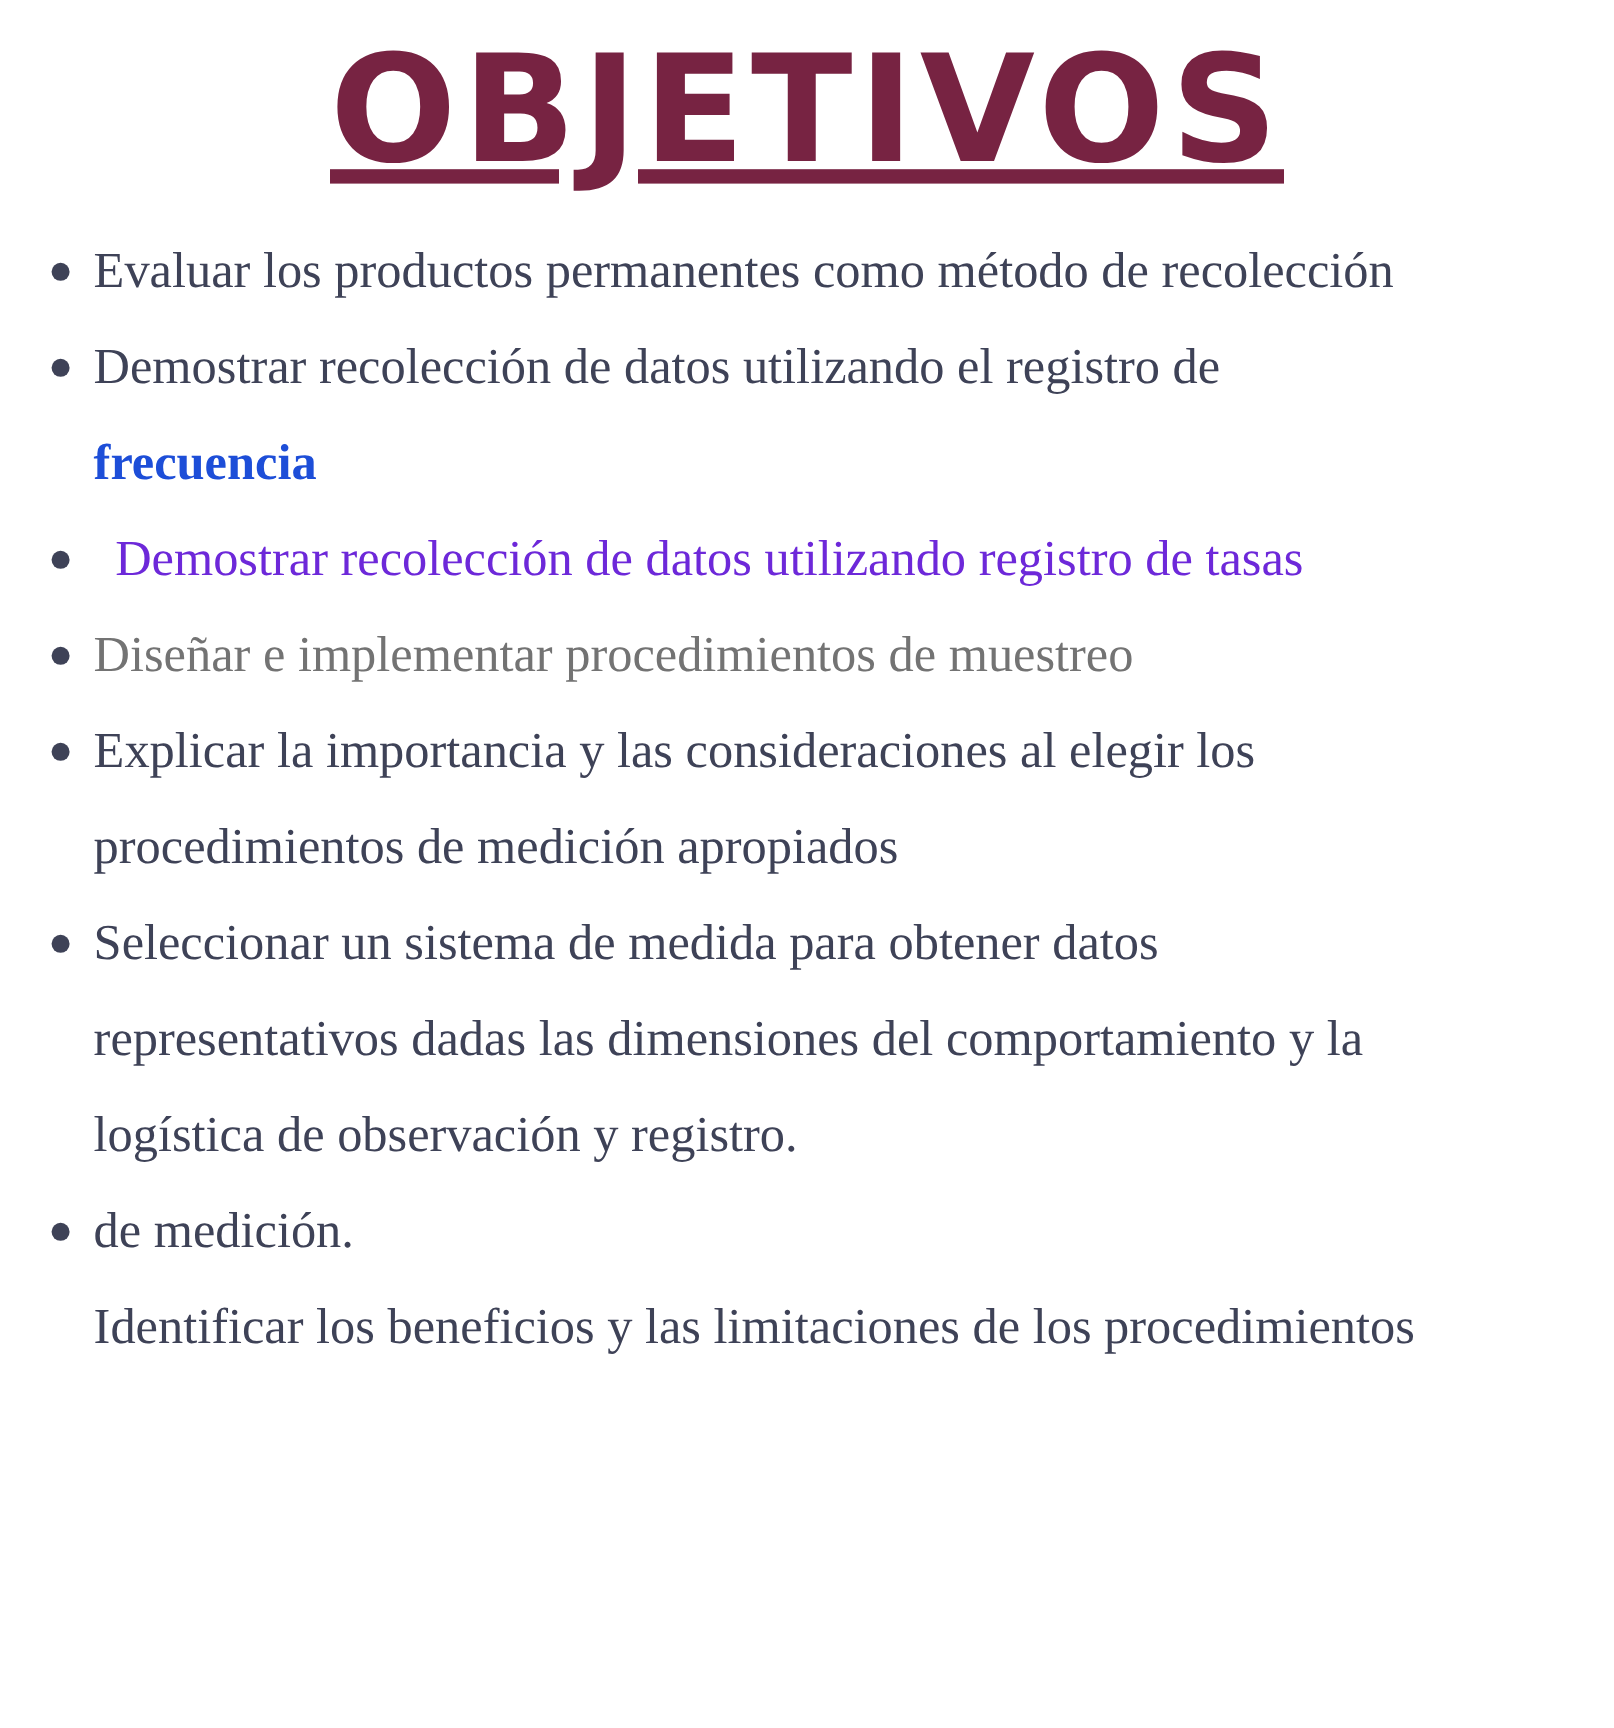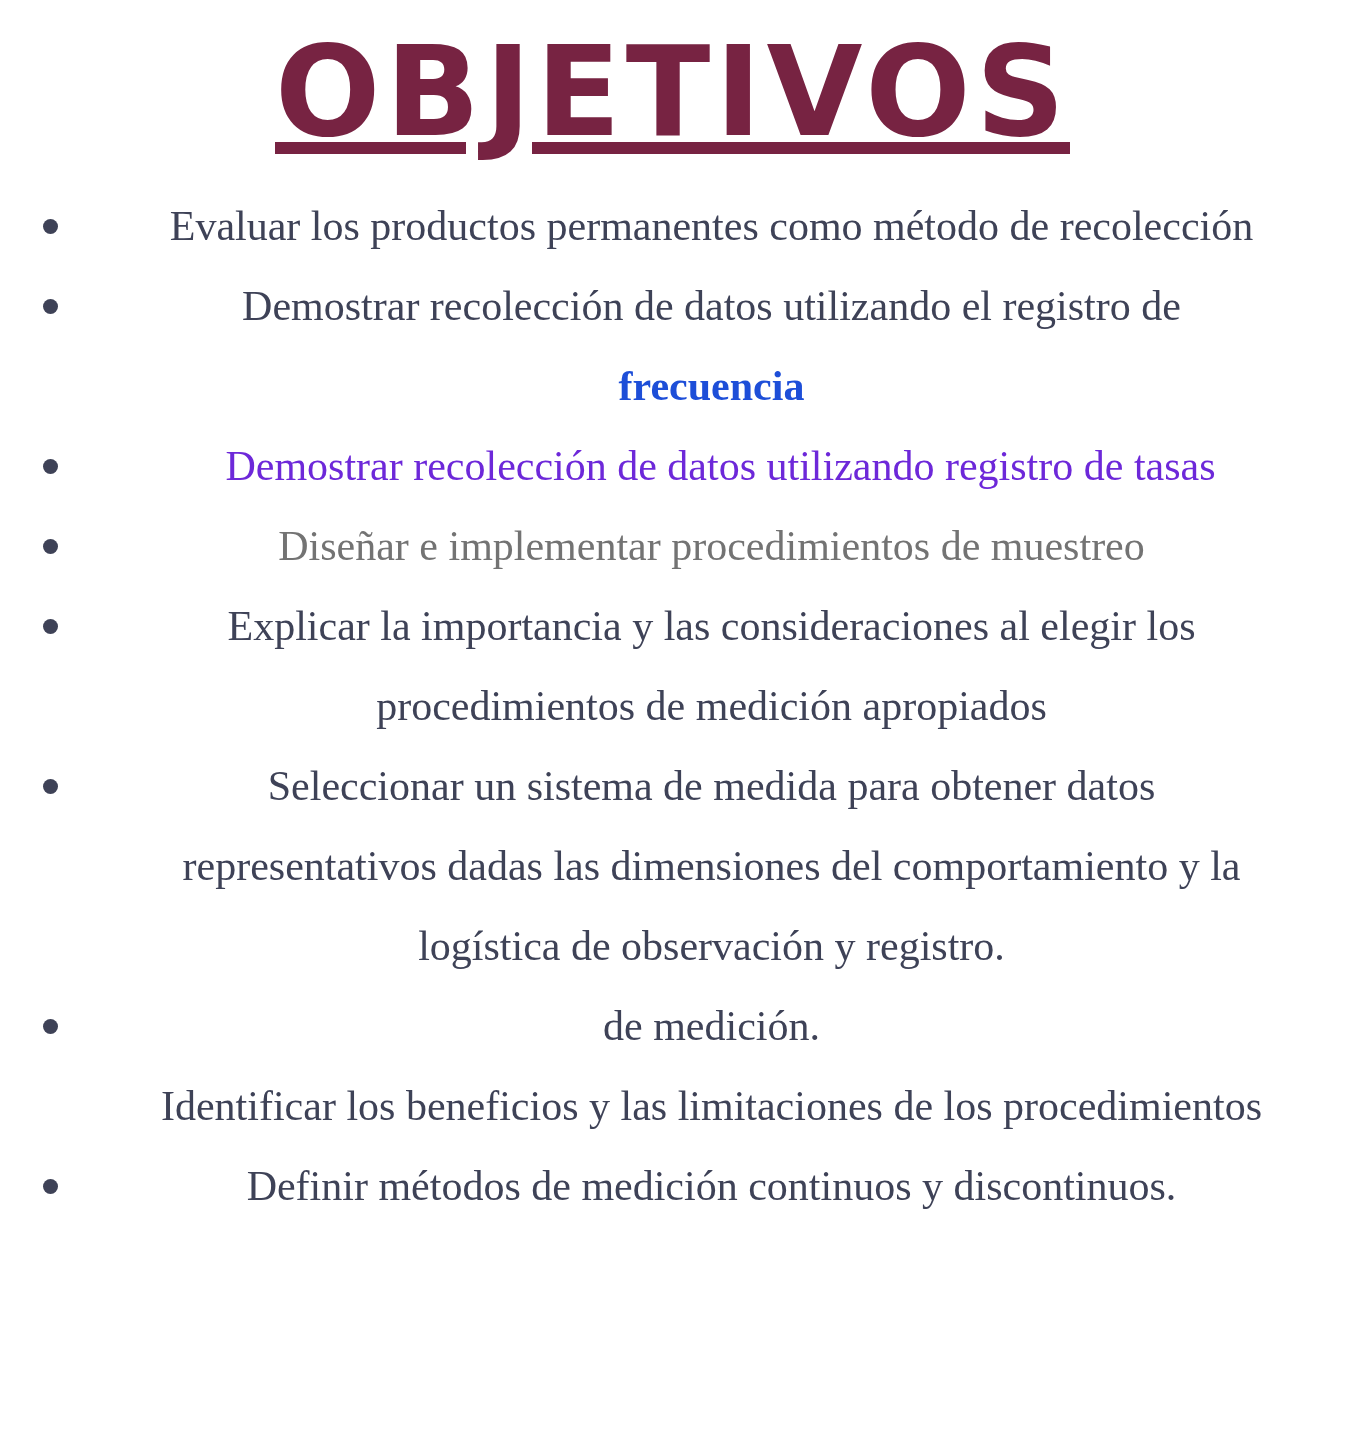--- a/index.html
+++ b/index.html
@@ -48,21 +48,20 @@
     height: 15px;
     border-radius: 50%;
     background: #3E4257;
   }
   .line {
     font-size: 42px;
     line-height: 80px;
     height: 80px;
     white-space: nowrap;
     color: #3E4257;
-    text-align: center;
   }
 </style>
 </head>
 <body style="background: rgb(255, 255, 255);">
 
 <main class="slide">
   <h1 class="slide-title" style="color: rgb(119, 35, 66);">OBJETIVOS</h1>
   <ul class="objectives-list">
       <li class="objective-item">
         <span class="bullet" style="background: rgb(62, 66, 87);"></span>
@@ -90,18 +89,14 @@
         <span class="bullet" style="background: rgb(62, 66, 87);"></span>
         <div class="line" style="color: rgb(62, 66, 87);">Seleccionar un sistema de medida para obtener datos</div>
         <div class="line" style="color: rgb(62, 66, 87);">representativos dadas las dimensiones del comportamiento y la</div>
         <div class="line" style="color: rgb(62, 66, 87);">logística de observación y registro.</div>
       </li>
       <li class="objective-item">
         <span class="bullet" style="background: rgb(62, 66, 87);"></span>
         <div class="line" style="color: rgb(62, 66, 87);">de medición.</div>
         <div class="line" style="color: rgb(62, 66, 87);">Identificar los beneficios y las limitaciones de los procedimientos</div>
       </li>
-      <li class="objective-item">
-        <span class="bullet" style="background: rgb(62, 66, 87);"></span>
-        <div class="line" style="color: rgb(62, 66, 87);">Definir métodos de medición continuos y discontinuos.</div>
-      </li>
     </ul>
 </main>
 
 </body></html>

